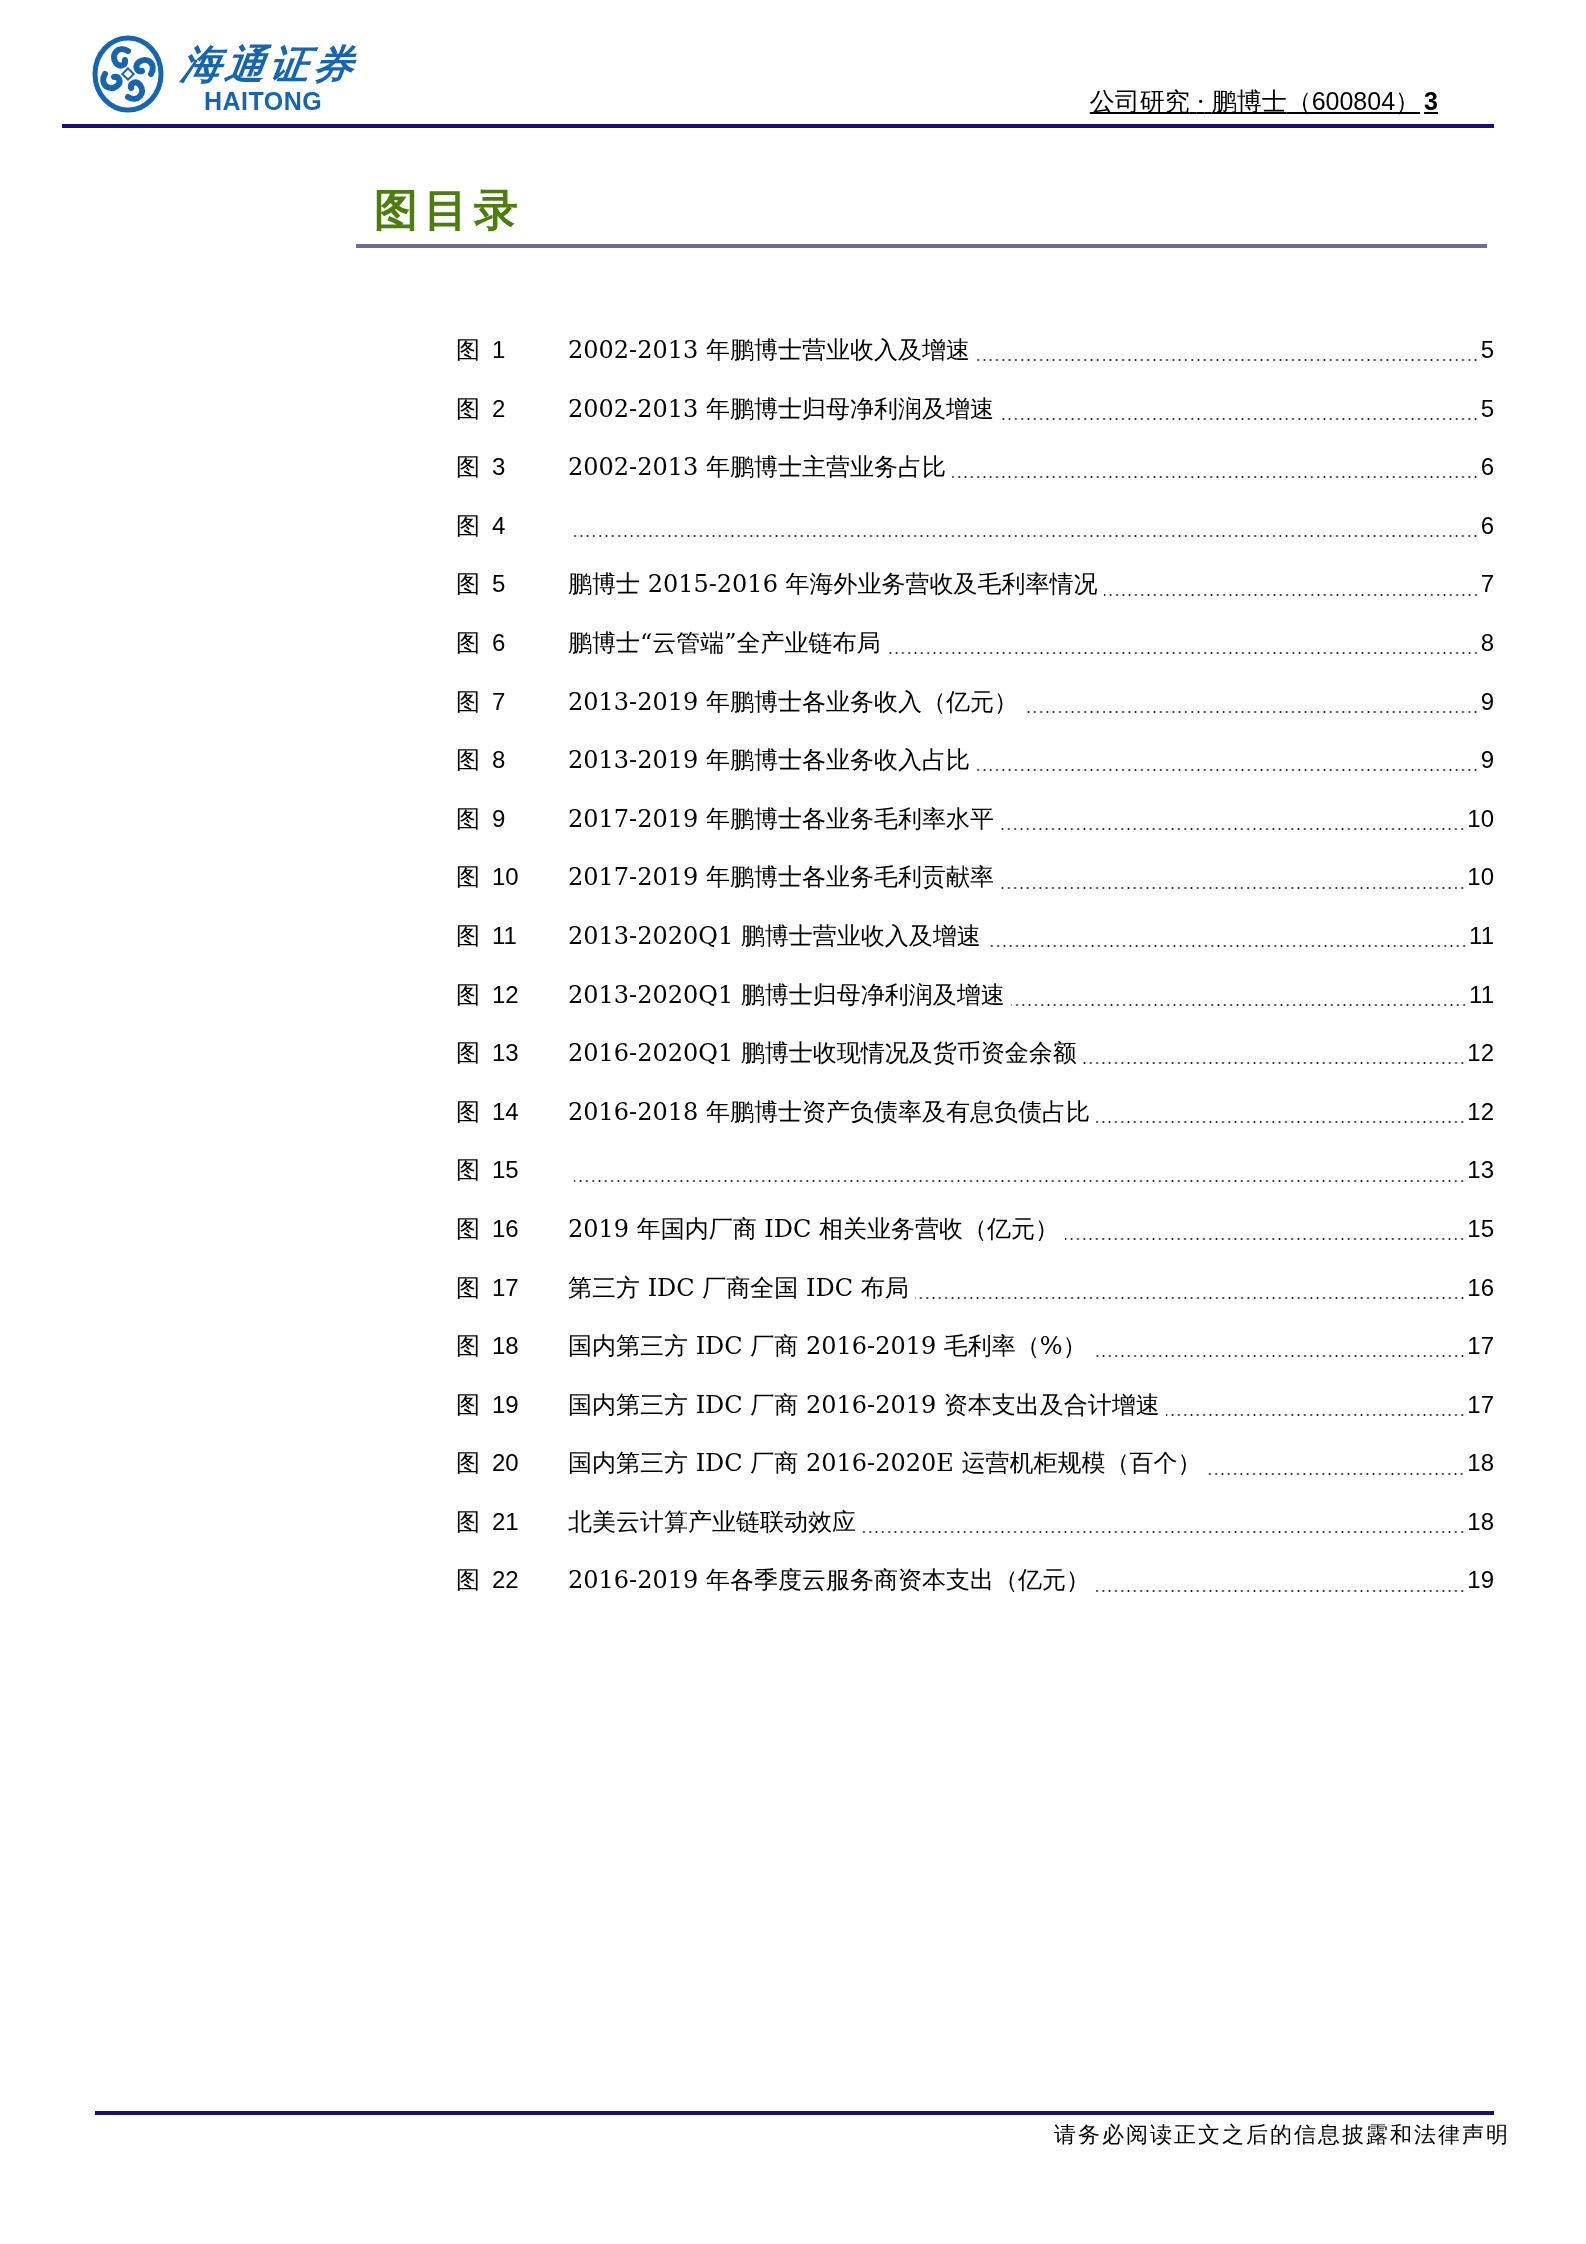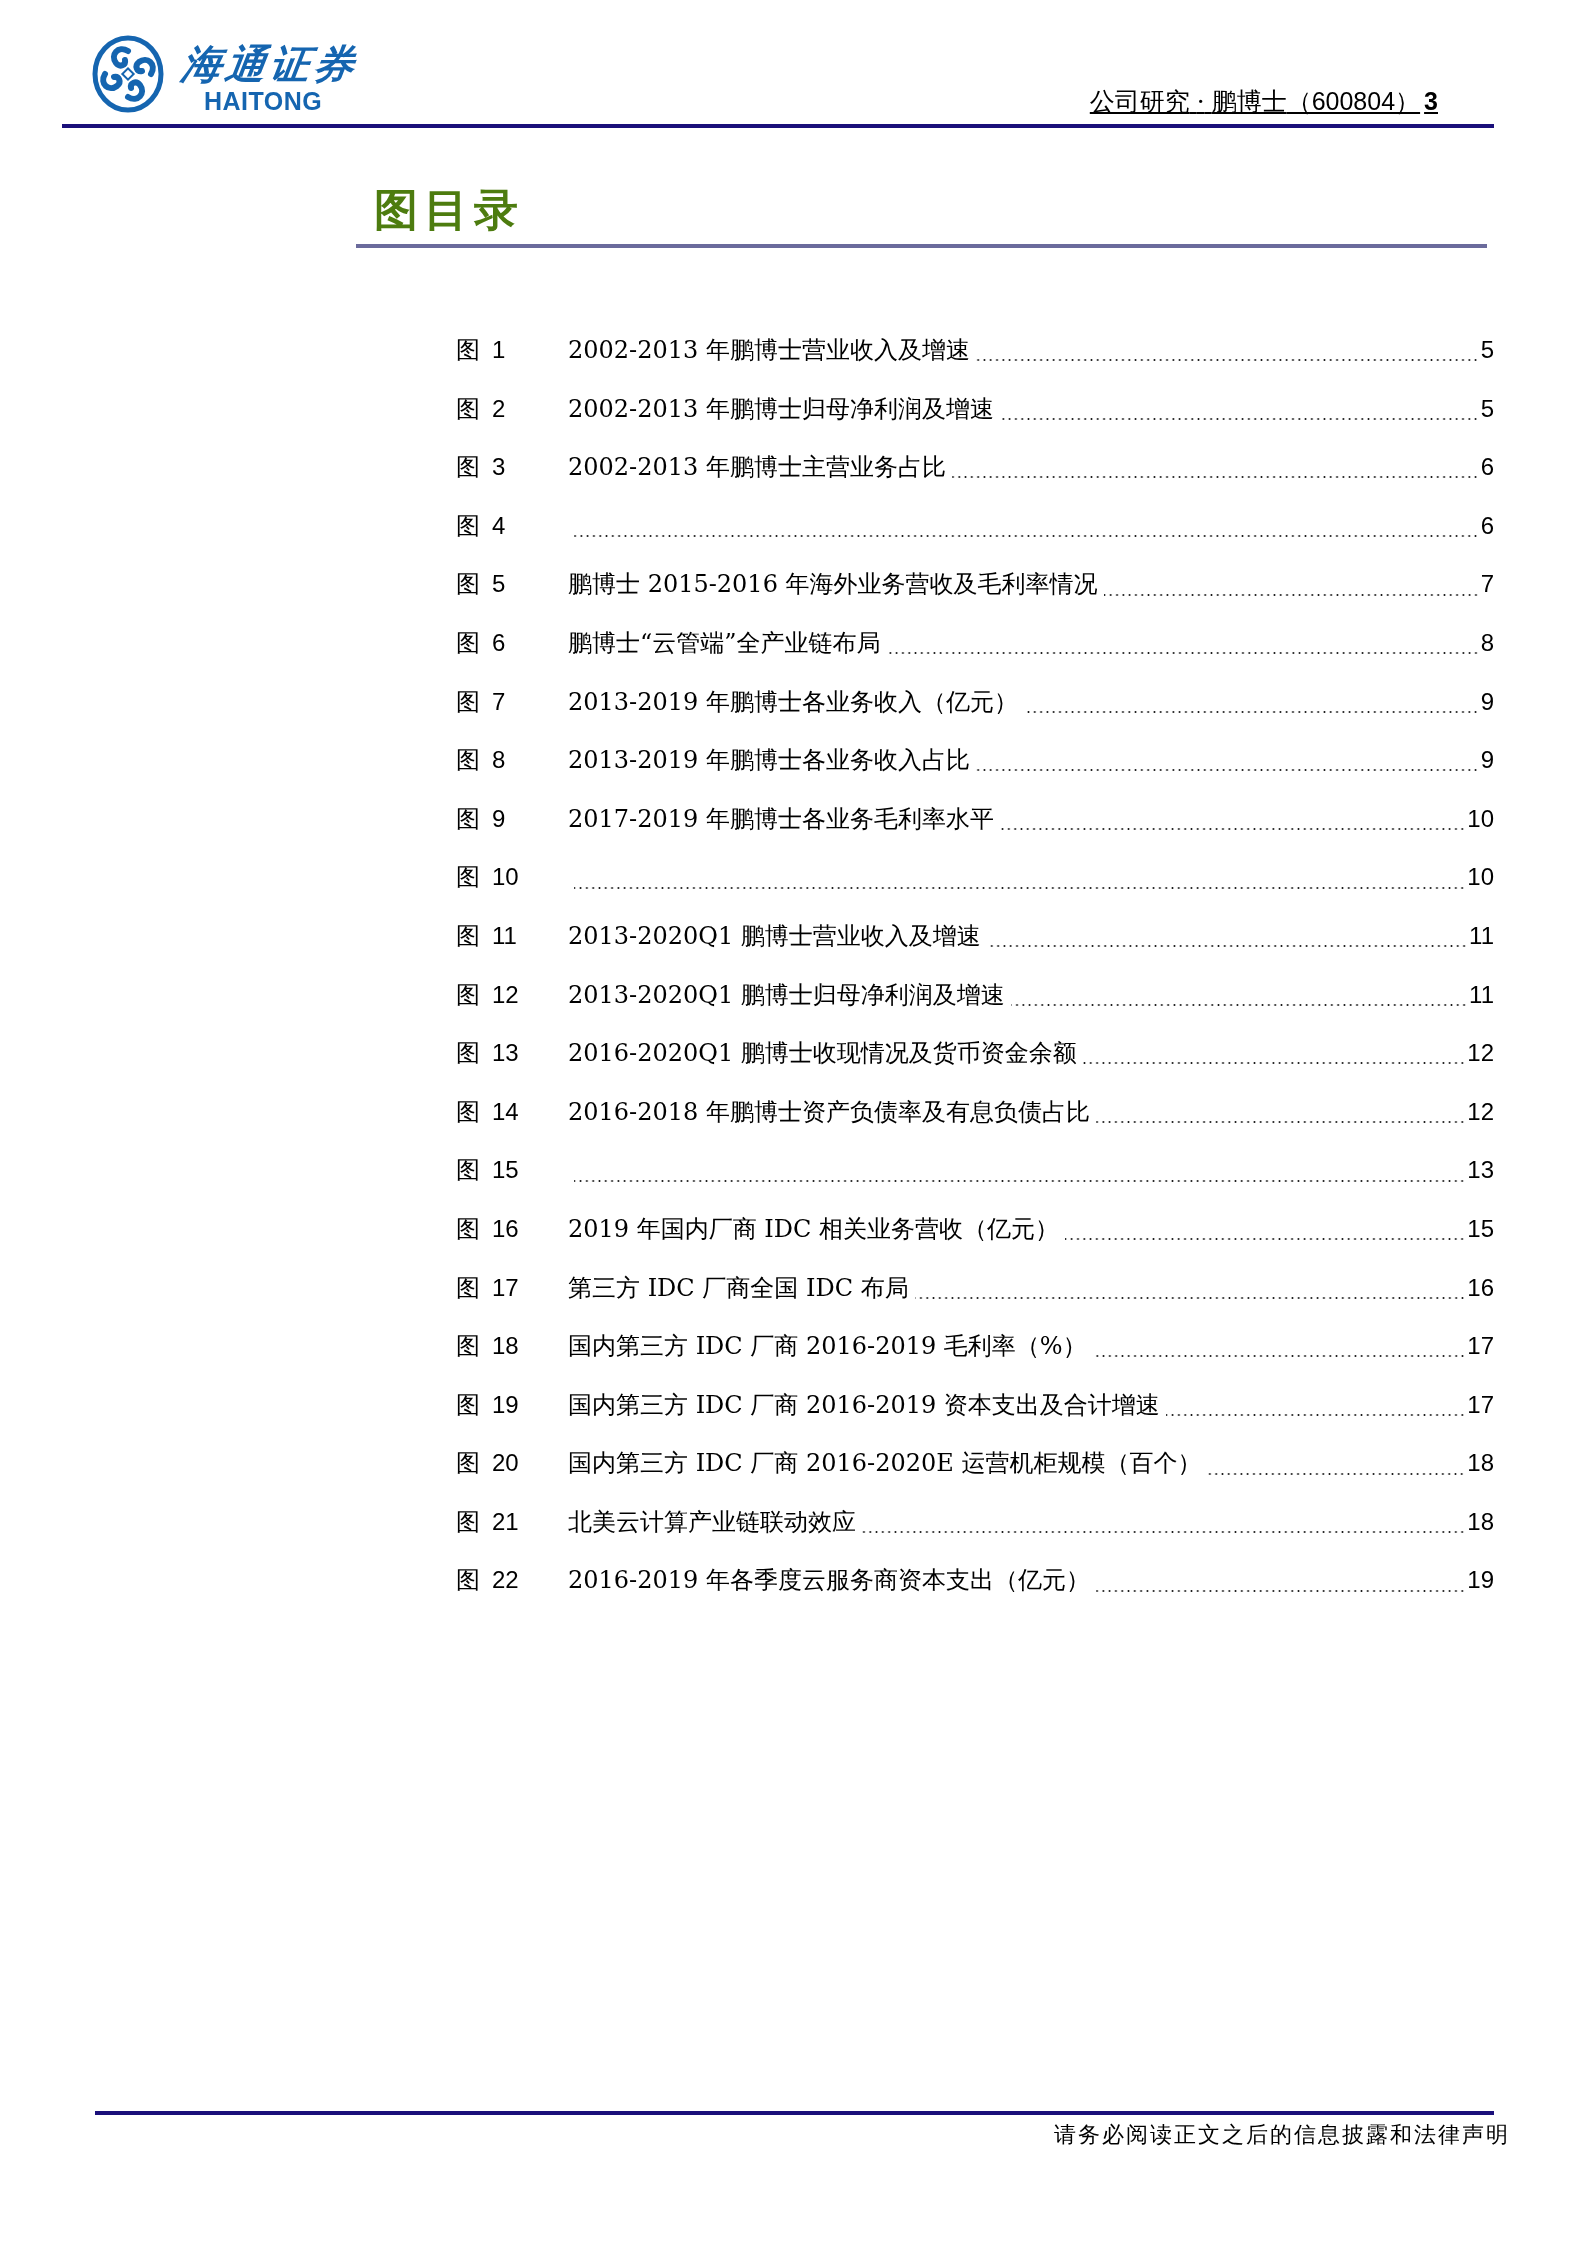--- a/index.html
+++ b/index.html
@@ -264,20 +264,21 @@
     <li class="toc-row">
       <span class="toc-fig">图</span>
       <span class="toc-num">9</span>
       <span class="toc-caption">2017-2019 年鹏博士各业务毛利率水平</span>
       <span class="toc-leader"></span>
       <span class="toc-page">10</span>
     </li>
     <li class="toc-row">
       <span class="toc-fig">图</span>
       <span class="toc-num">10</span>
+      <span class="toc-caption">2017-2019 年鹏博士各业务毛利贡献率</span>
       <span class="toc-leader"></span>
       <span class="toc-page">10</span>
     </li>
     <li class="toc-row">
       <span class="toc-fig">图</span>
       <span class="toc-num">11</span>
       <span class="toc-caption">2013-2020Q1 鹏博士营业收入及增速</span>
       <span class="toc-leader"></span>
       <span class="toc-page">11</span>
     </li>

